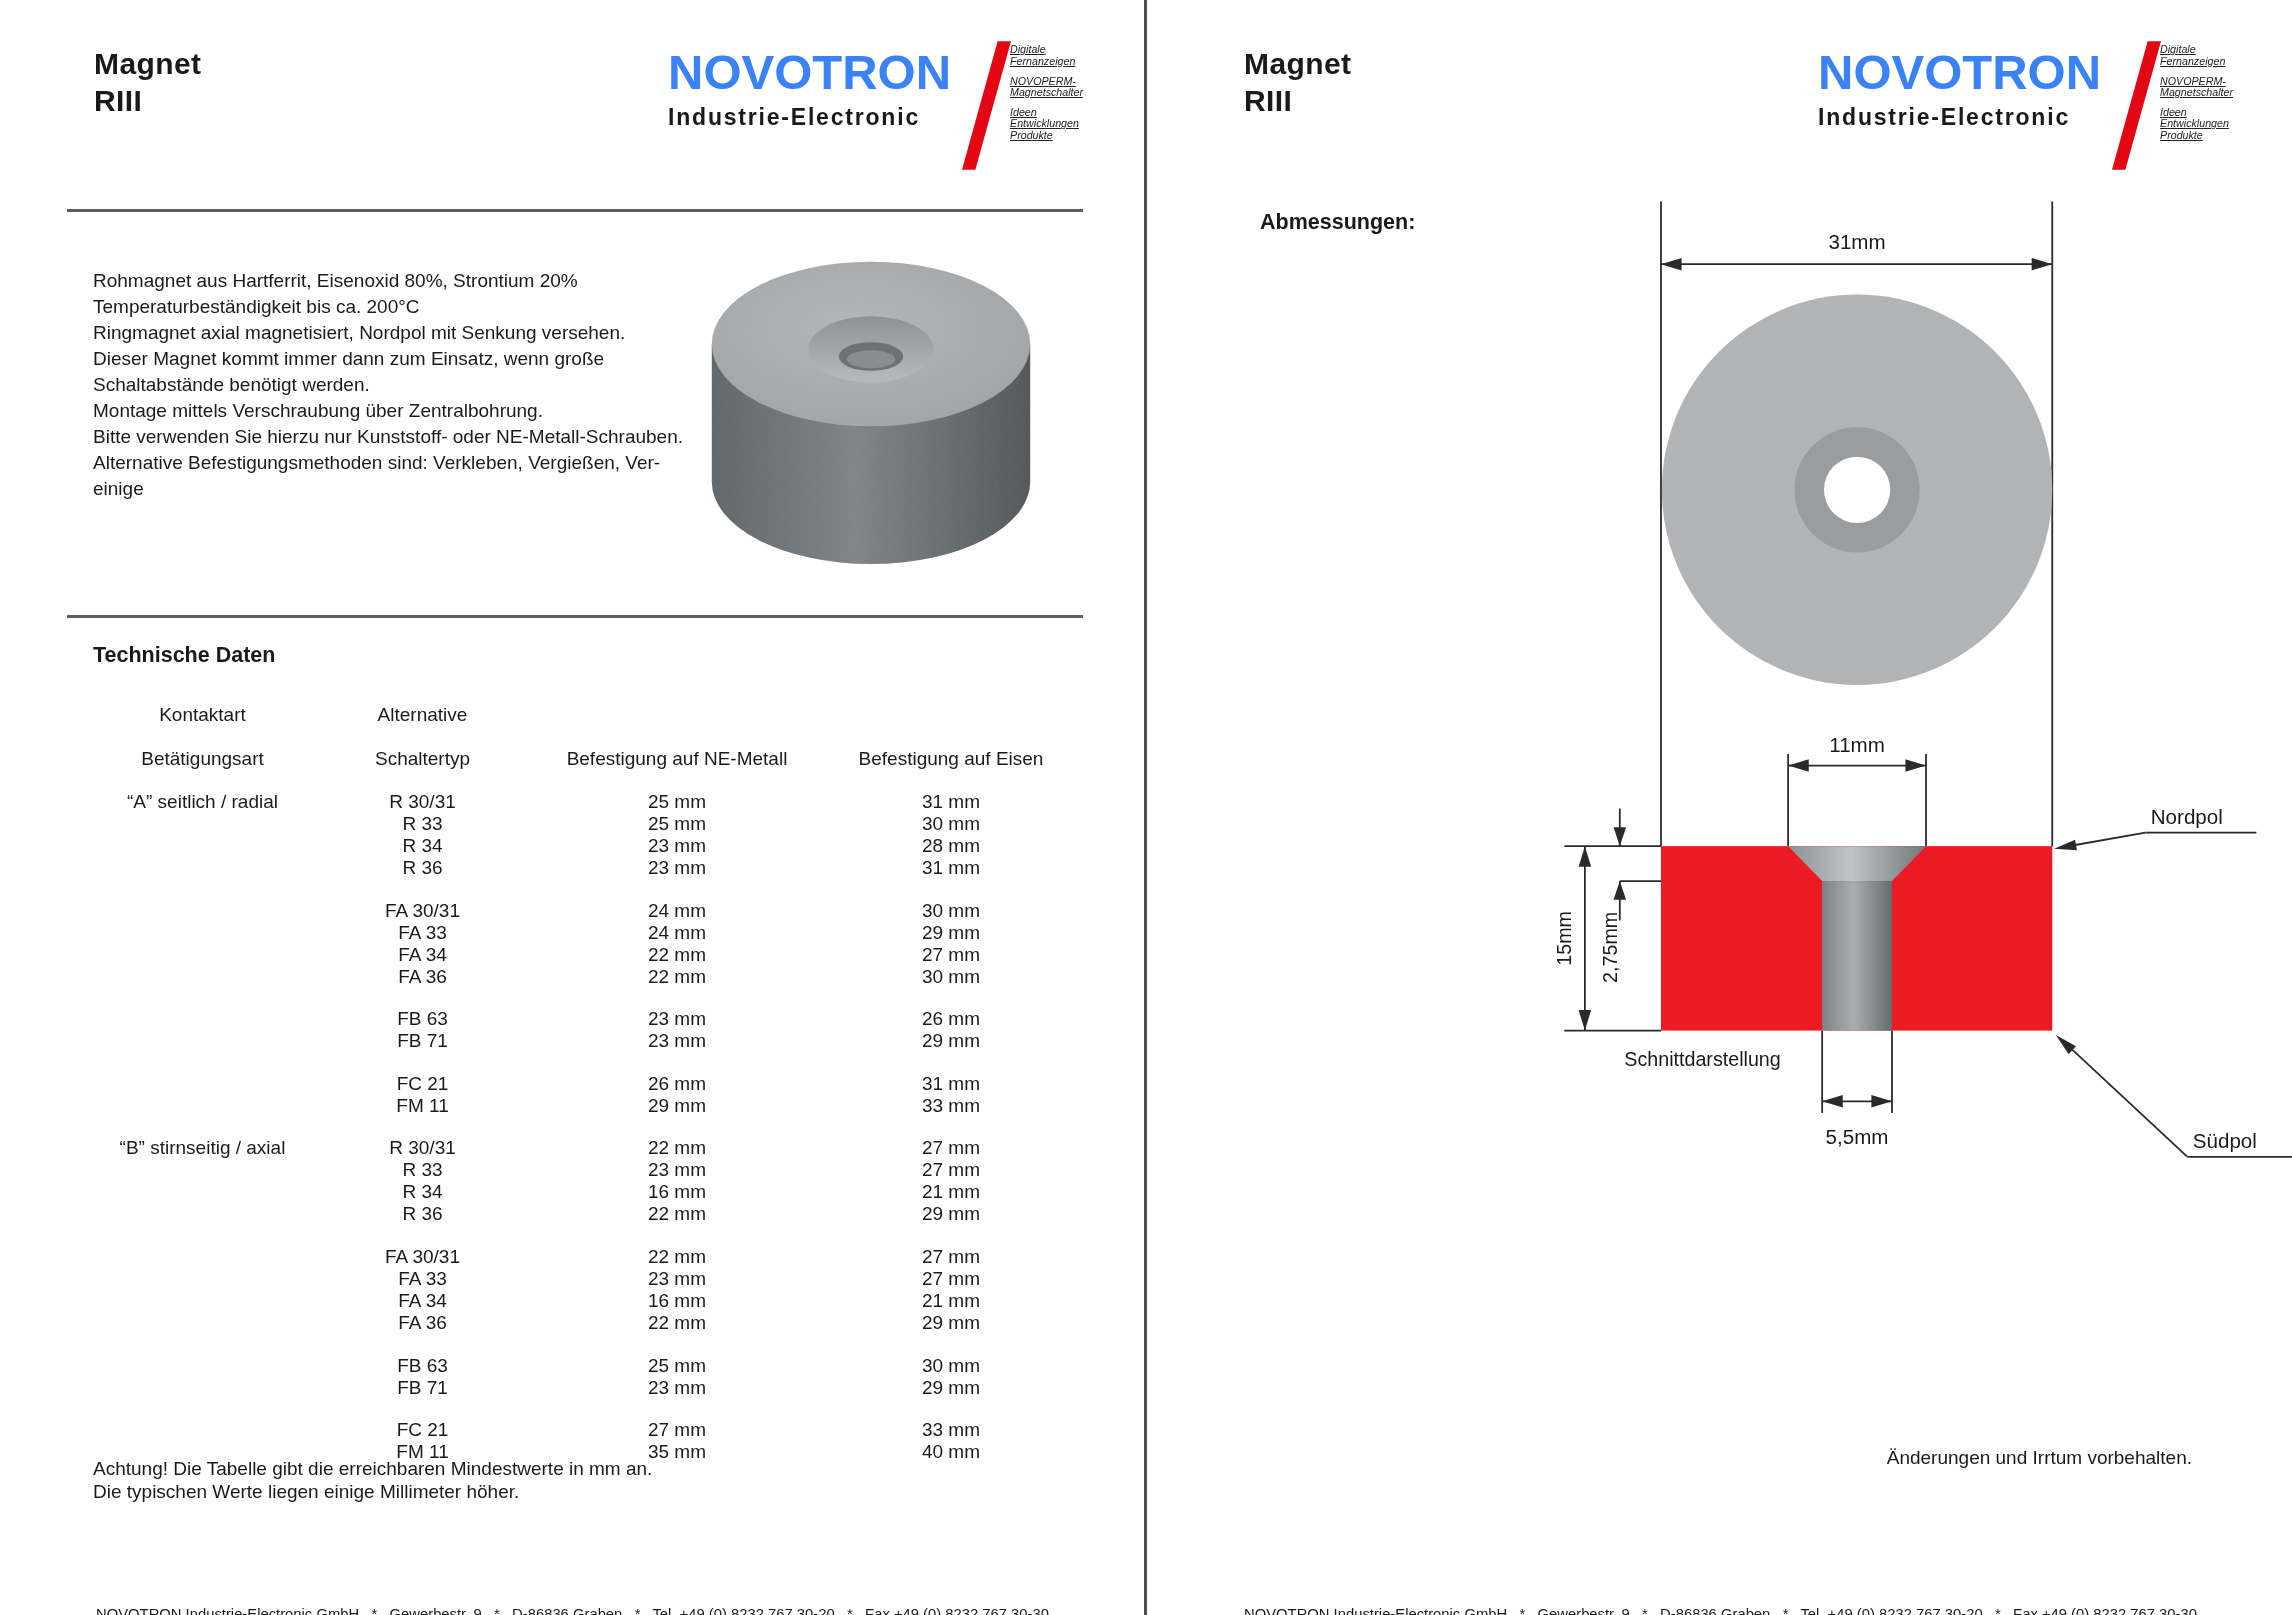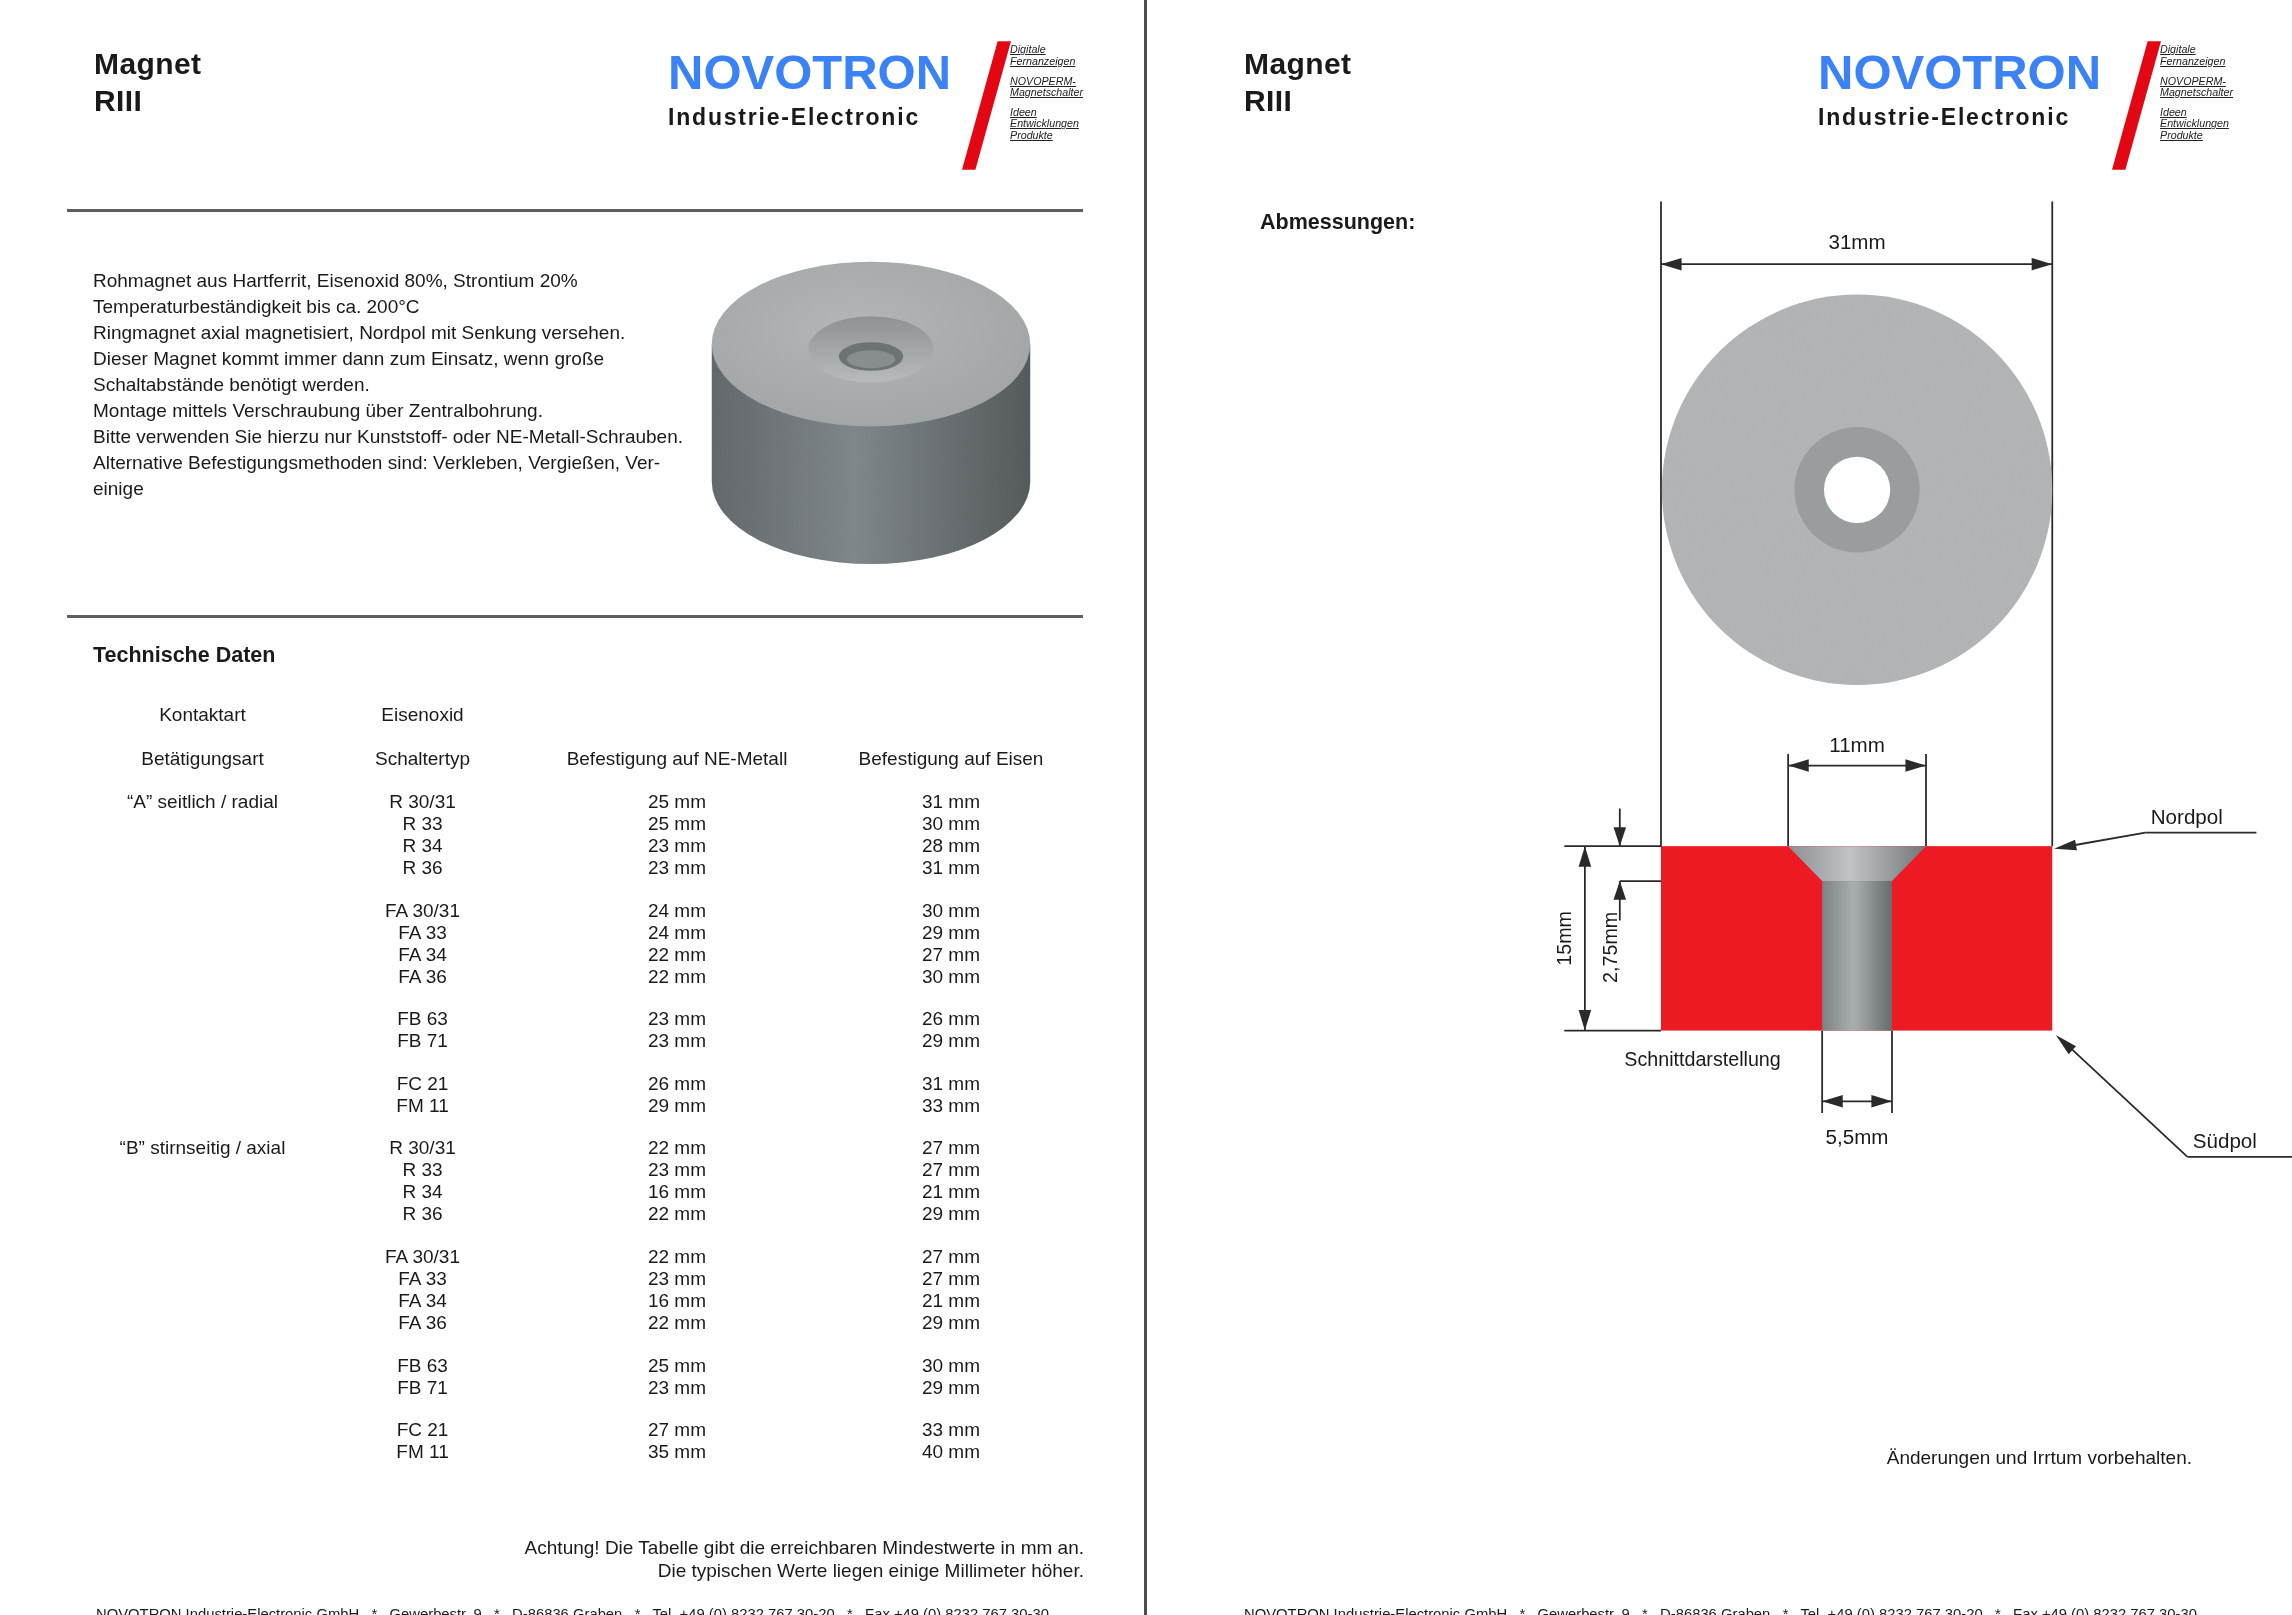--- a/index.html
+++ b/index.html
@@ -31,21 +31,21 @@
   .photo{position:absolute;left:699px;top:251px;}
 
   .tech-heading{position:absolute;left:93px;top:643px;font-size:21.5px;font-weight:bold;}
 
   .ttable{position:absolute;left:93px;top:704px;font-size:19px;line-height:22px;text-align:center;}
   .trow{display:grid;grid-template-columns:219px 221px 288px 260px;}
   .krow{margin-bottom:22.4px;}
   .hrow{margin-bottom:20.6px;}
   .tblock{margin-bottom:20.6px;}
 
-  .note{position:absolute;left:93px;top:1536px;width:991px;text-align:right;font-size:19px;line-height:23px;}
+  .note{position:absolute;left:93px;top:1457px;width:991px;text-align:left;font-size:19px;line-height:23px;}
 
   .pfooter{position:absolute;left:0;width:100%;top:1554px;text-align:center;font-size:14.8px;line-height:24px;white-space:pre;}
 
   .abmess{position:absolute;left:112px;top:210px;font-size:21.5px;font-weight:bold;}
   .diagram{position:absolute;left:376px;top:179px;}
   .changes{position:absolute;right:101px;top:1447px;font-size:19px;}
 
   svg text{font-family:"Liberation Sans",sans-serif;fill:#1a1a1a;}
 </style>
 </head>
@@ -127,21 +127,21 @@
       <ellipse cx="192" cy="121" rx="27" ry="10" fill="#888e90"></ellipse>
     </svg>
 
     <div class="rule" id="rule2"></div>
 
     <div class="tech-heading">Technische Daten</div>
 
     <div class="ttable">
       <div class="trow krow">
         <div>Kontaktart</div>
-        <div>Eisenoxid</div>
+        <div>Alternative</div>
         <div></div>
           <div></div>
       </div>
       <div class="trow hrow">
         <div>Betätigungsart</div>
         <div>Schaltertyp</div>
         <div>Befestigung auf NE-Metall</div>
         <div>Befestigung auf Eisen</div>
       </div>
       <div id="table-body">

